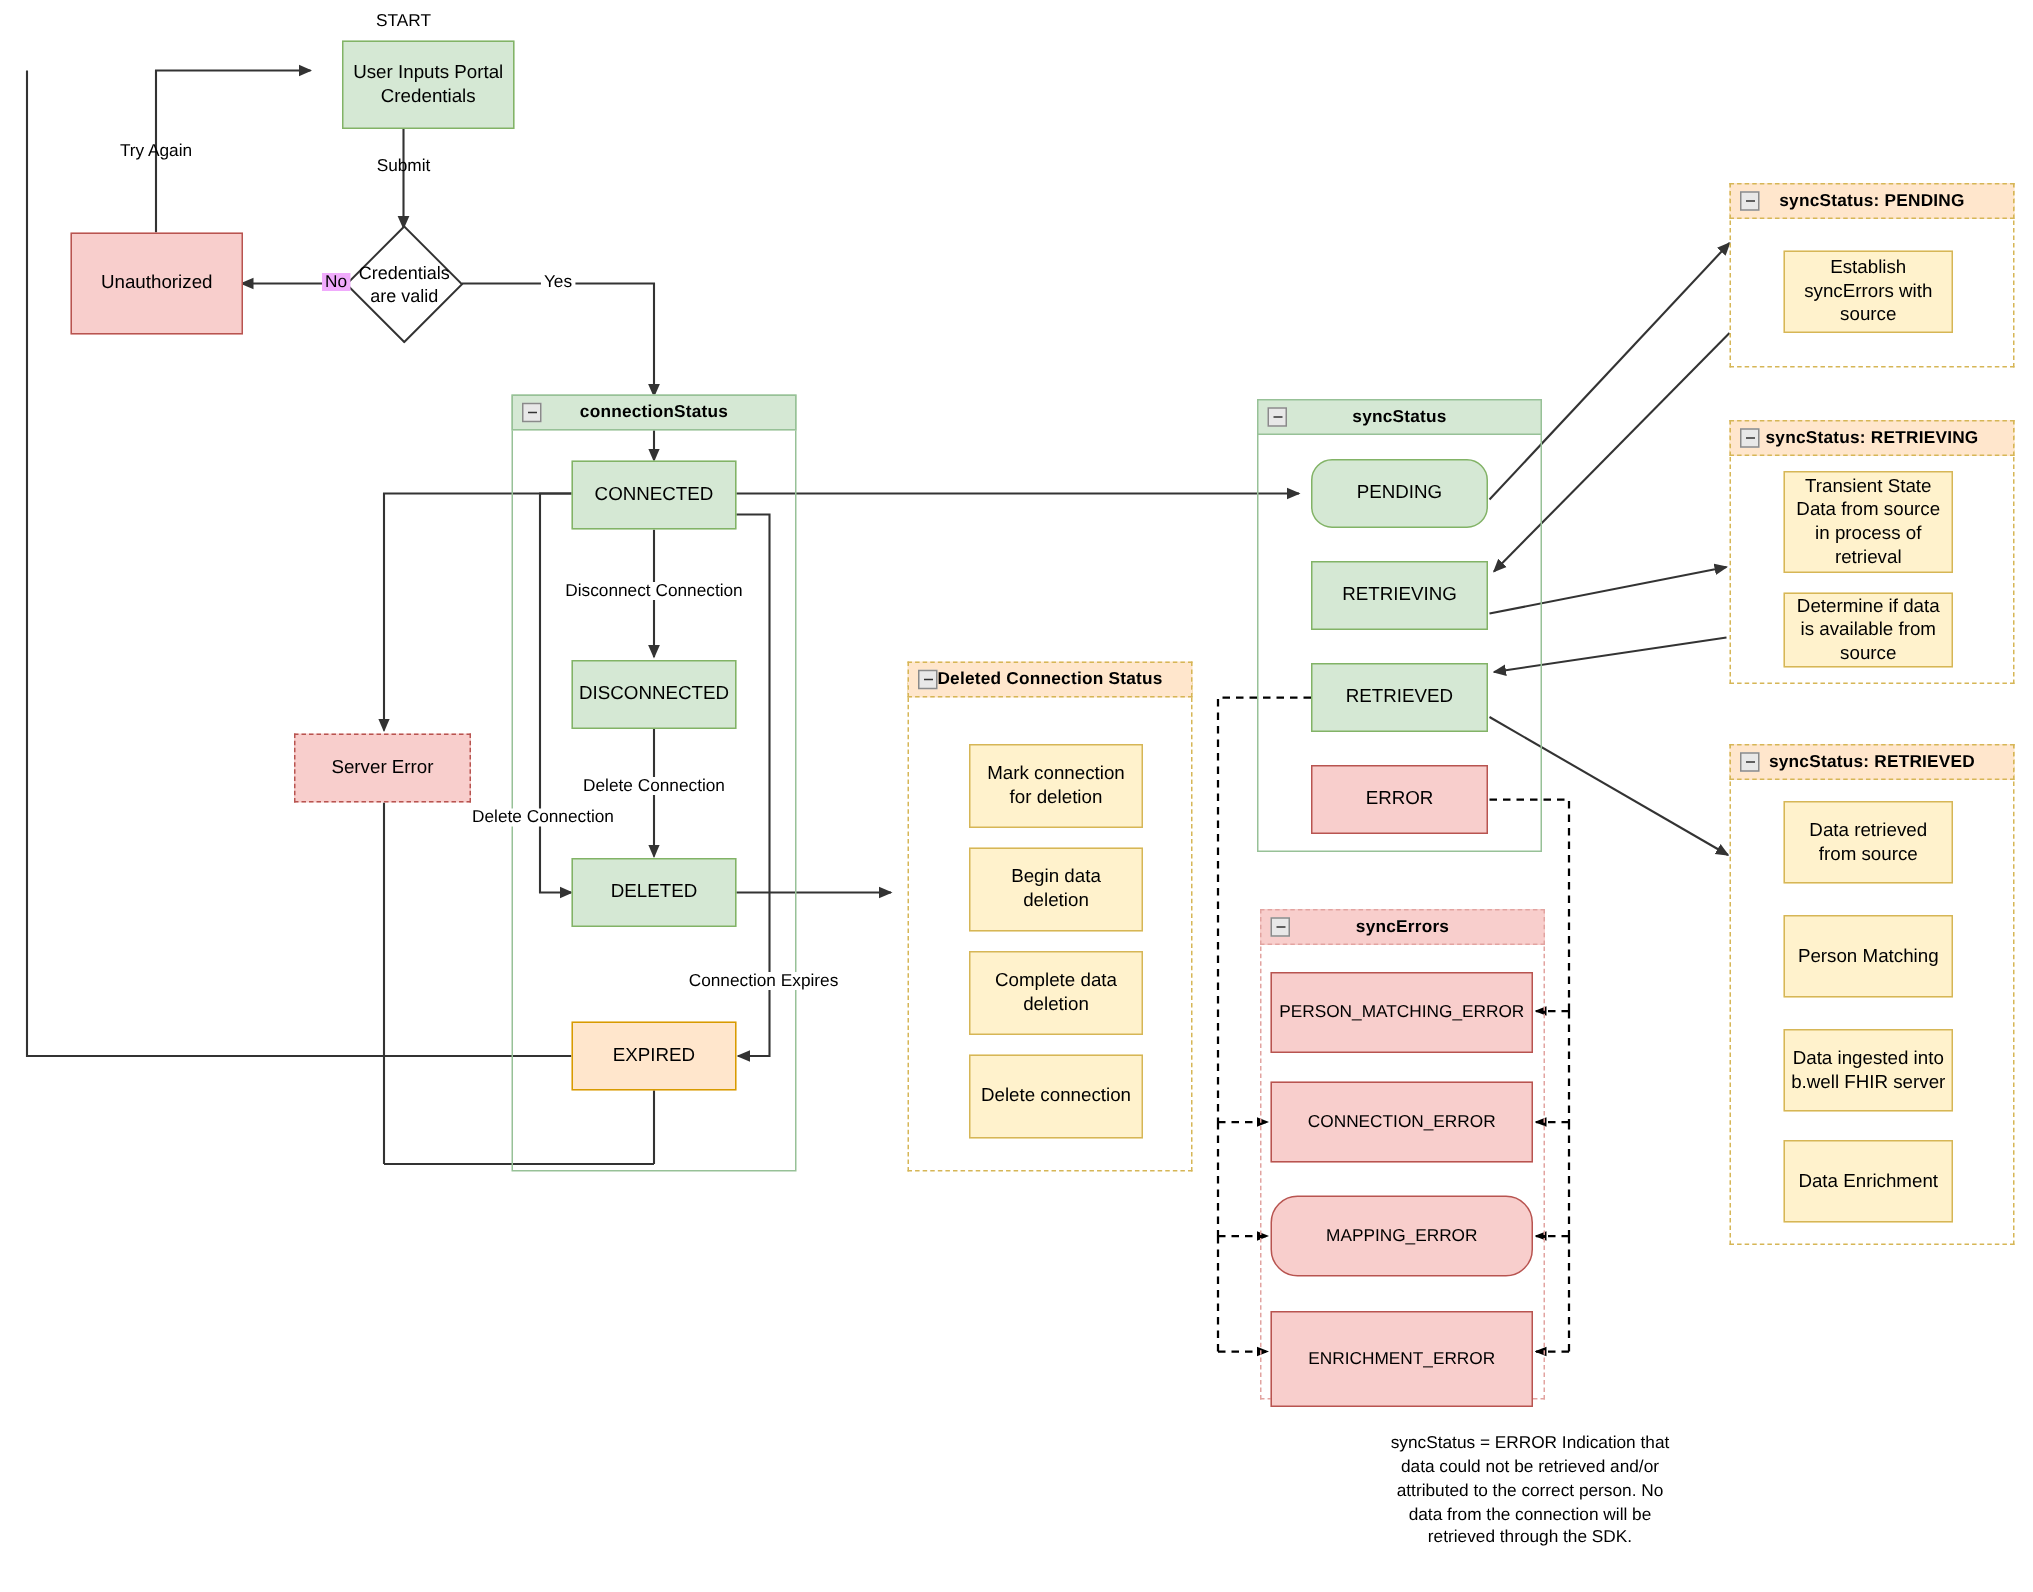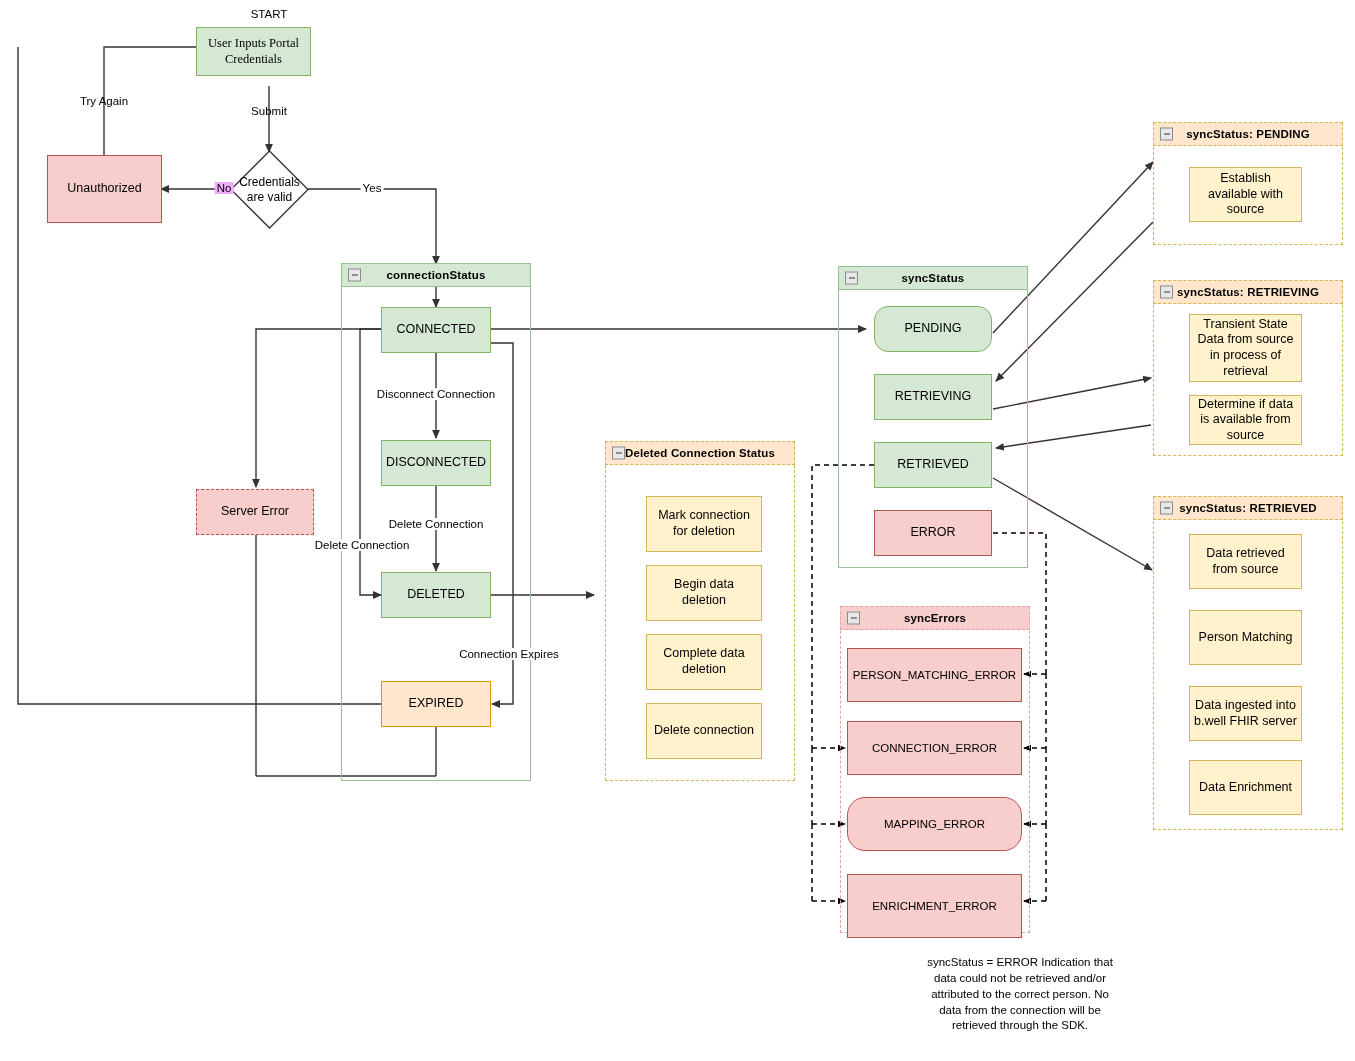--- a/index.html
+++ b/index.html
@@ -156,21 +156,21 @@
   <div class="node pink" style="left:847px;top:648px;width:175px;height:54px;font-size:11.5px;">PERSON_MATCHING_ERROR</div>
   <div class="node pink" style="left:847px;top:721px;width:175px;height:54px;font-size:11.5px;">CONNECTION_ERROR</div>
   <div class="node pink" style="left:847px;top:797px;width:175px;height:54px;font-size:11.5px;border-radius:18px;">MAPPING_ERROR</div>
   <div class="node pink" style="left:847px;top:874px;width:175px;height:64px;font-size:11.5px;">ENRICHMENT_ERROR</div>
 
   <div class="group dashed-yellow" style="left:1153px;top:122px;width:190px;height:123px;"></div>
   <div class="group-head gh-yellow" style="left:1153px;top:122px;width:190px;">
     <span class="collapse"></span>
     <span>syncStatus: PENDING</span>
   </div>
-  <div class="node yellow" style="left:1189px;top:167px;width:113px;height:55px;">Establish available with source</div>
+  <div class="node yellow" style="left:1189px;top:167px;width:113px;height:55px;">Establish syncErrors with source</div>
 
   <div class="group dashed-yellow" style="left:1153px;top:280px;width:190px;height:176px;"></div>
   <div class="group-head gh-yellow" style="left:1153px;top:280px;width:190px;">
     <span class="collapse"></span>
     <span>syncStatus: RETRIEVING</span>
   </div>
   <div class="node yellow" style="left:1189px;top:314px;width:113px;height:68px;flex-direction:column;justify-content:center;">
     <span>Transient State</span>
     <span style="display:block;height:10px;"></span>
     <span>Data from source in process of retrieval</span>
@@ -182,21 +182,21 @@
     <span class="collapse"></span>
     <span>syncStatus: RETRIEVED</span>
   </div>
   <div class="node yellow" style="left:1189px;top:534px;width:113px;height:55px;">Data retrieved from source</div>
   <div class="node yellow" style="left:1189px;top:610px;width:113px;height:55px;">Person Matching</div>
   <div class="node yellow" style="left:1189px;top:686px;width:113px;height:55px;">Data ingested into b.well FHIR server</div>
   <div class="node yellow" style="left:1189px;top:760px;width:113px;height:55px;">Data Enrichment</div>
 
   <div class="lbl c" style="left:269px;top:8px;">START</div>
 
-  <div class="node green" style="left:196px;top:27px;width:115px;height:49px;font-family:Liberation Serif, serif;">User Inputs Portal Credentials</div>
+  <div class="node green" style="left:228px;top:27px;width:115px;height:59px;">User Inputs Portal Credentials</div>
 
   <div class="node pink" style="left:47px;top:155px;width:115px;height:68px;">Unauthorized</div>
 
   <div class="diamond" style="left:230px;top:150px;width:79px;height:79px;">
     <svg class="dshape" viewBox="0 0 79 79">
       <polygon points="39.5,1 78,39.5 39.5,78 1,39.5" fill="#ffffff" stroke="#333" stroke-width="1.3"></polygon>
     </svg>
     <div class="dtxt">
       <span>Credentials</span>
       <span>are valid</span>

